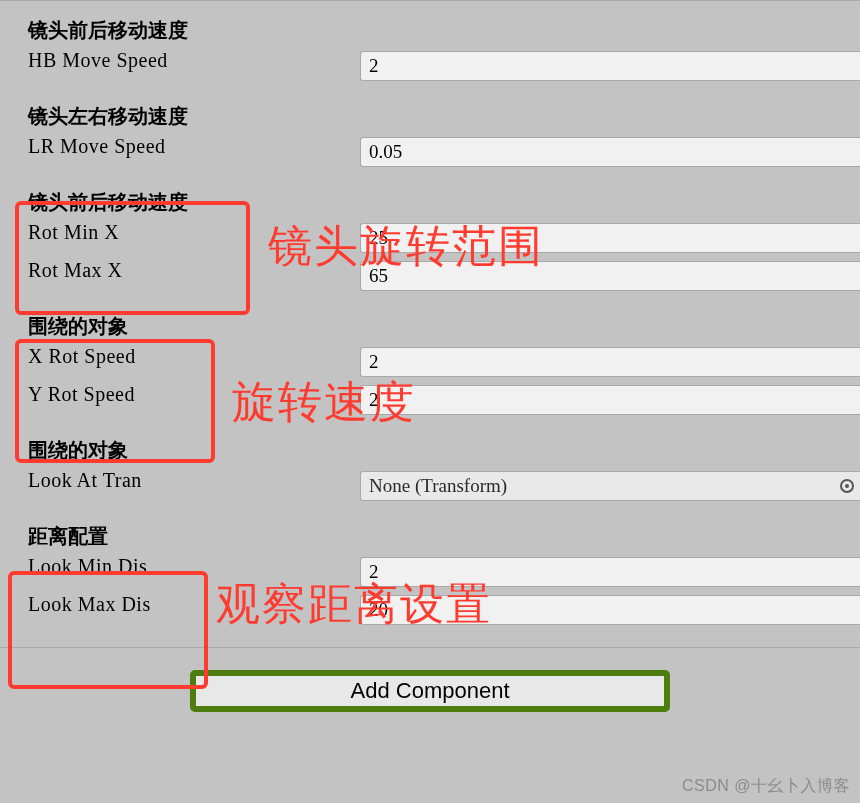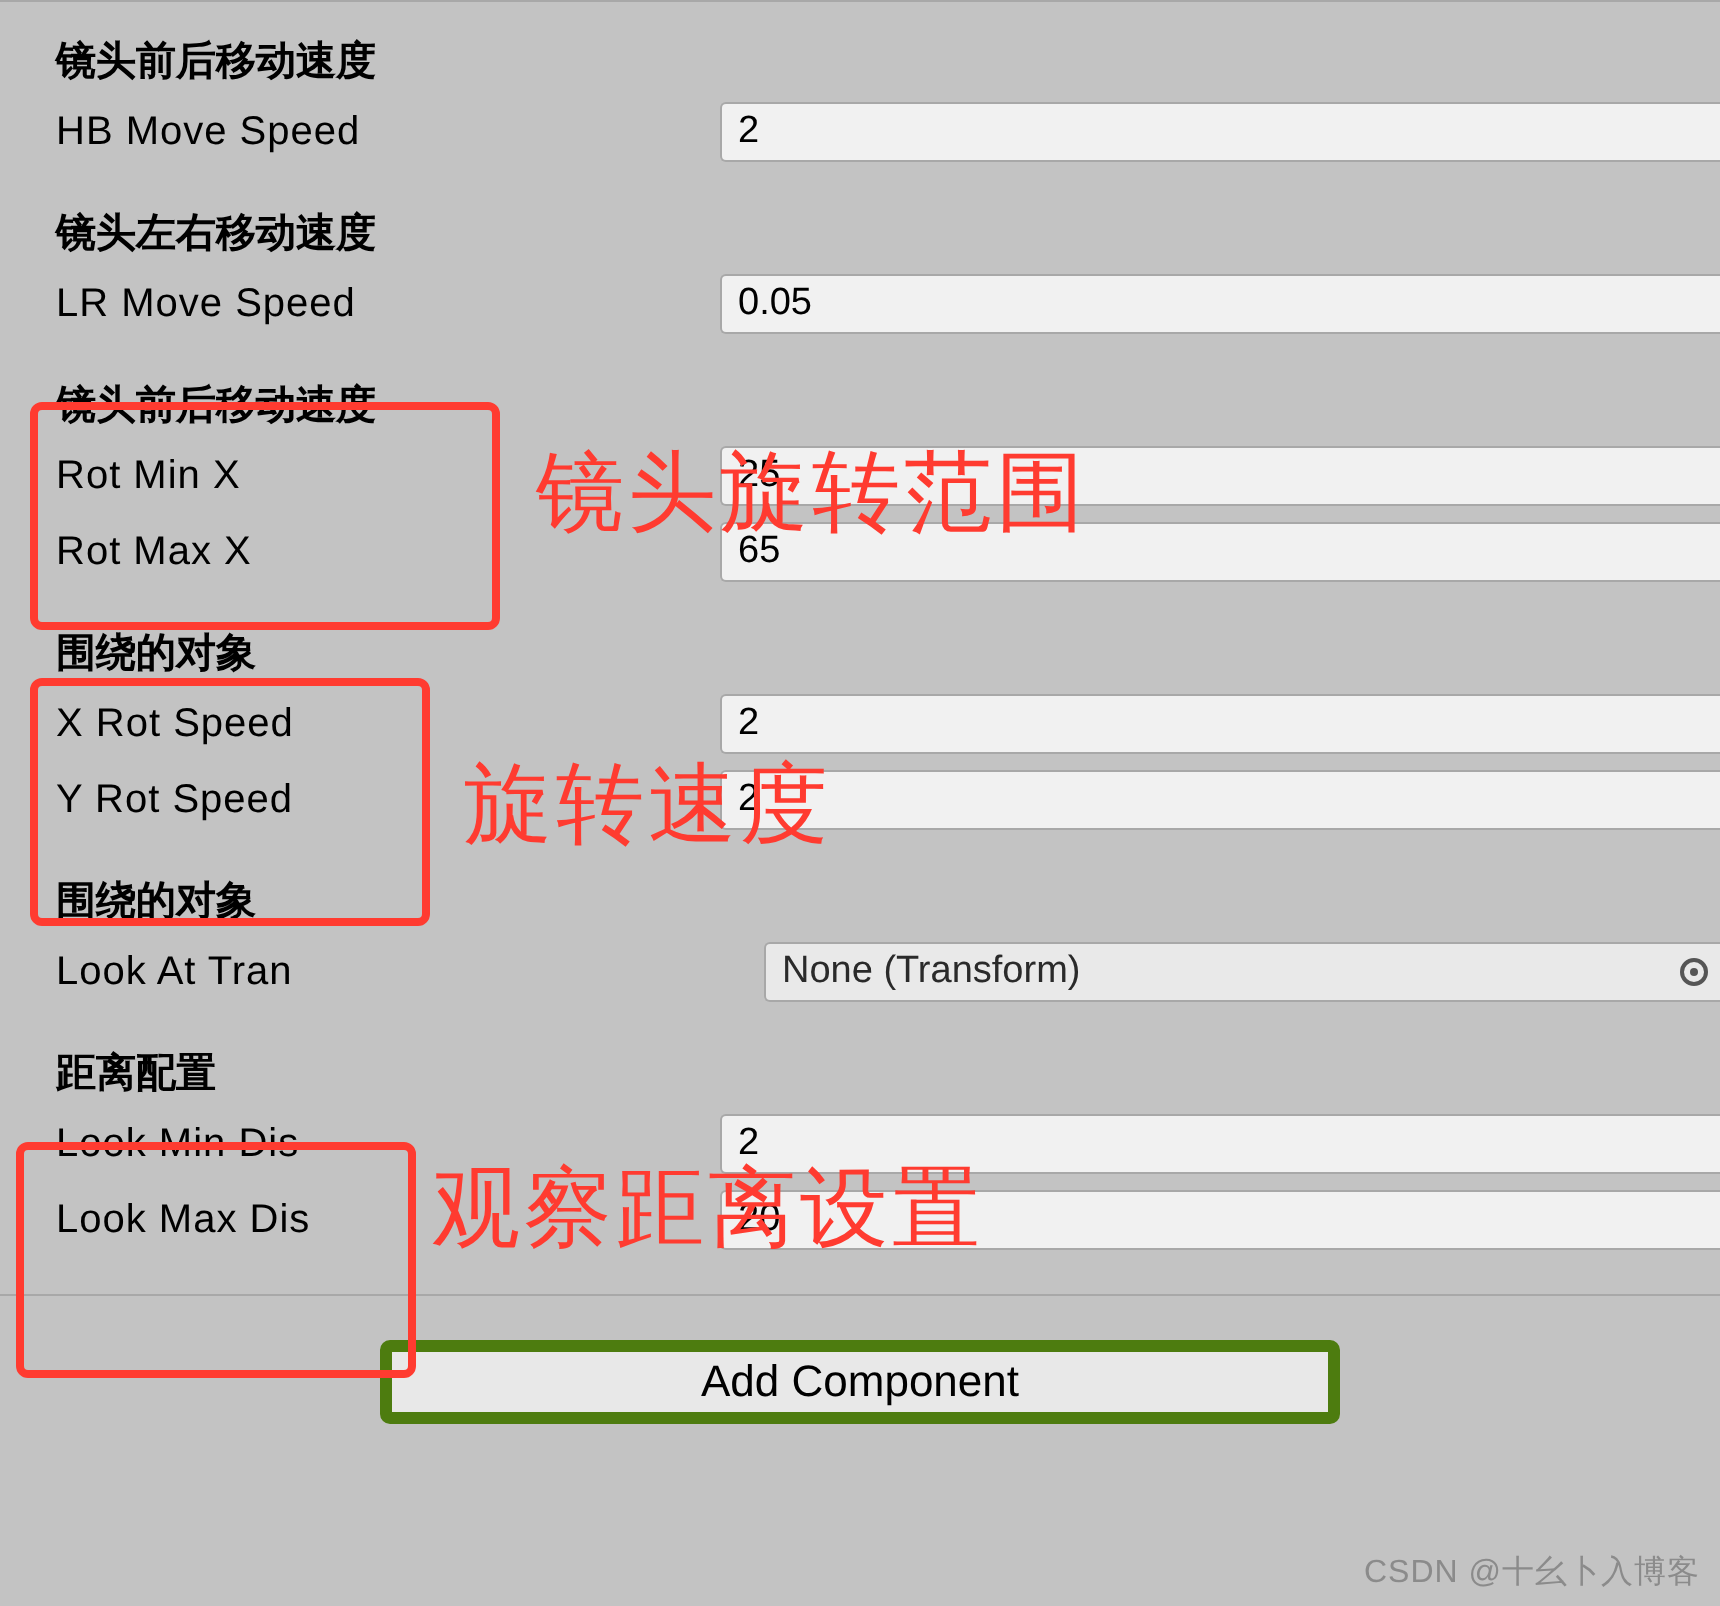--- a/index.html
+++ b/index.html
@@ -13,23 +13,23 @@
   }
   .inspector {
     position: relative;
     width: 100%;
     height: 100%;
     border-top: 1px solid #a8a8a8;
     padding-top: 10px;
   }
   .field-row {
     display: flex;
-    align-items: center;
     min-height: 38px;
     padding: 2px 0 2px 28px;
+    font-family: Liberation Serif, serif;
   }
   .header-row {
     min-height: 36px;
     padding: 6px 0 2px 28px;
     font-weight: bold;
   }
   .label {
     width: 332px;
     flex: 0 0 332px;
     font-size: 20px;
@@ -68,21 +68,20 @@
     background: #e9e9e9;
     border: 1px solid #a8a8a8;
     border-radius: 3px 0 0 3px;
     border-right: none;
     height: 30px;
     font-size: 19px;
     padding: 2px 8px;
     font-family: inherit;
     outline: none;
     color: #2a2a2a;
-    margin-left: 22px;
   }
   .object-picker {
     position: absolute;
     right: 2px;
     width: 22px;
     height: 22px;
     display: flex;
     align-items: center;
     justify-content: center;
   }

